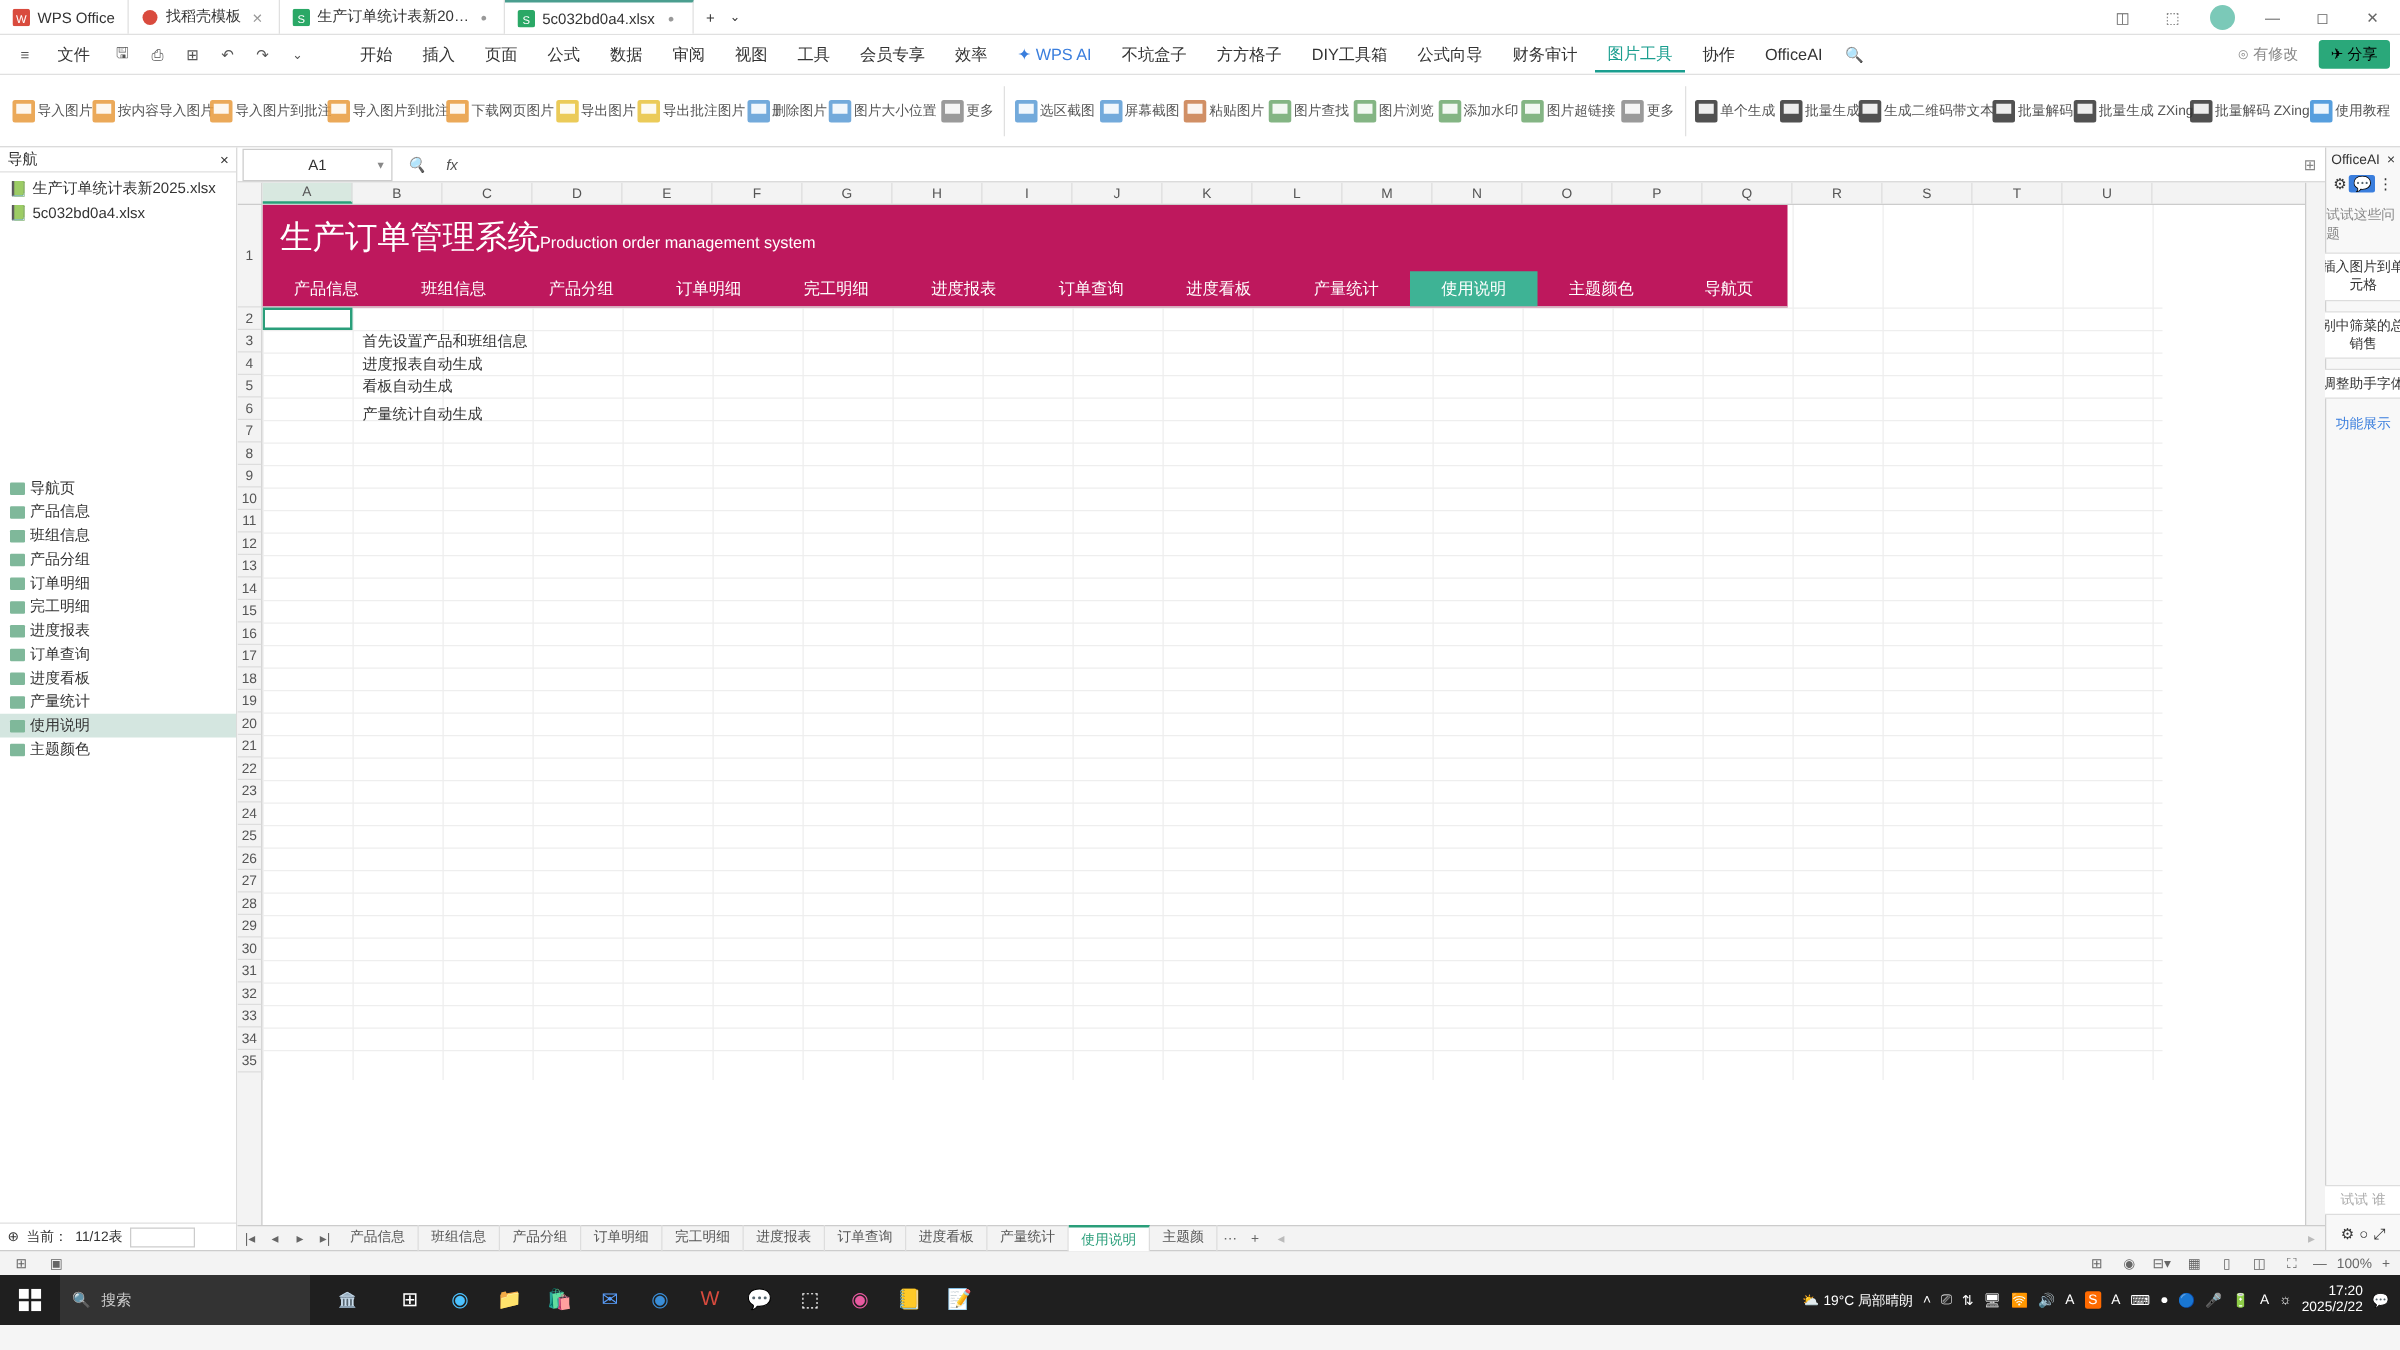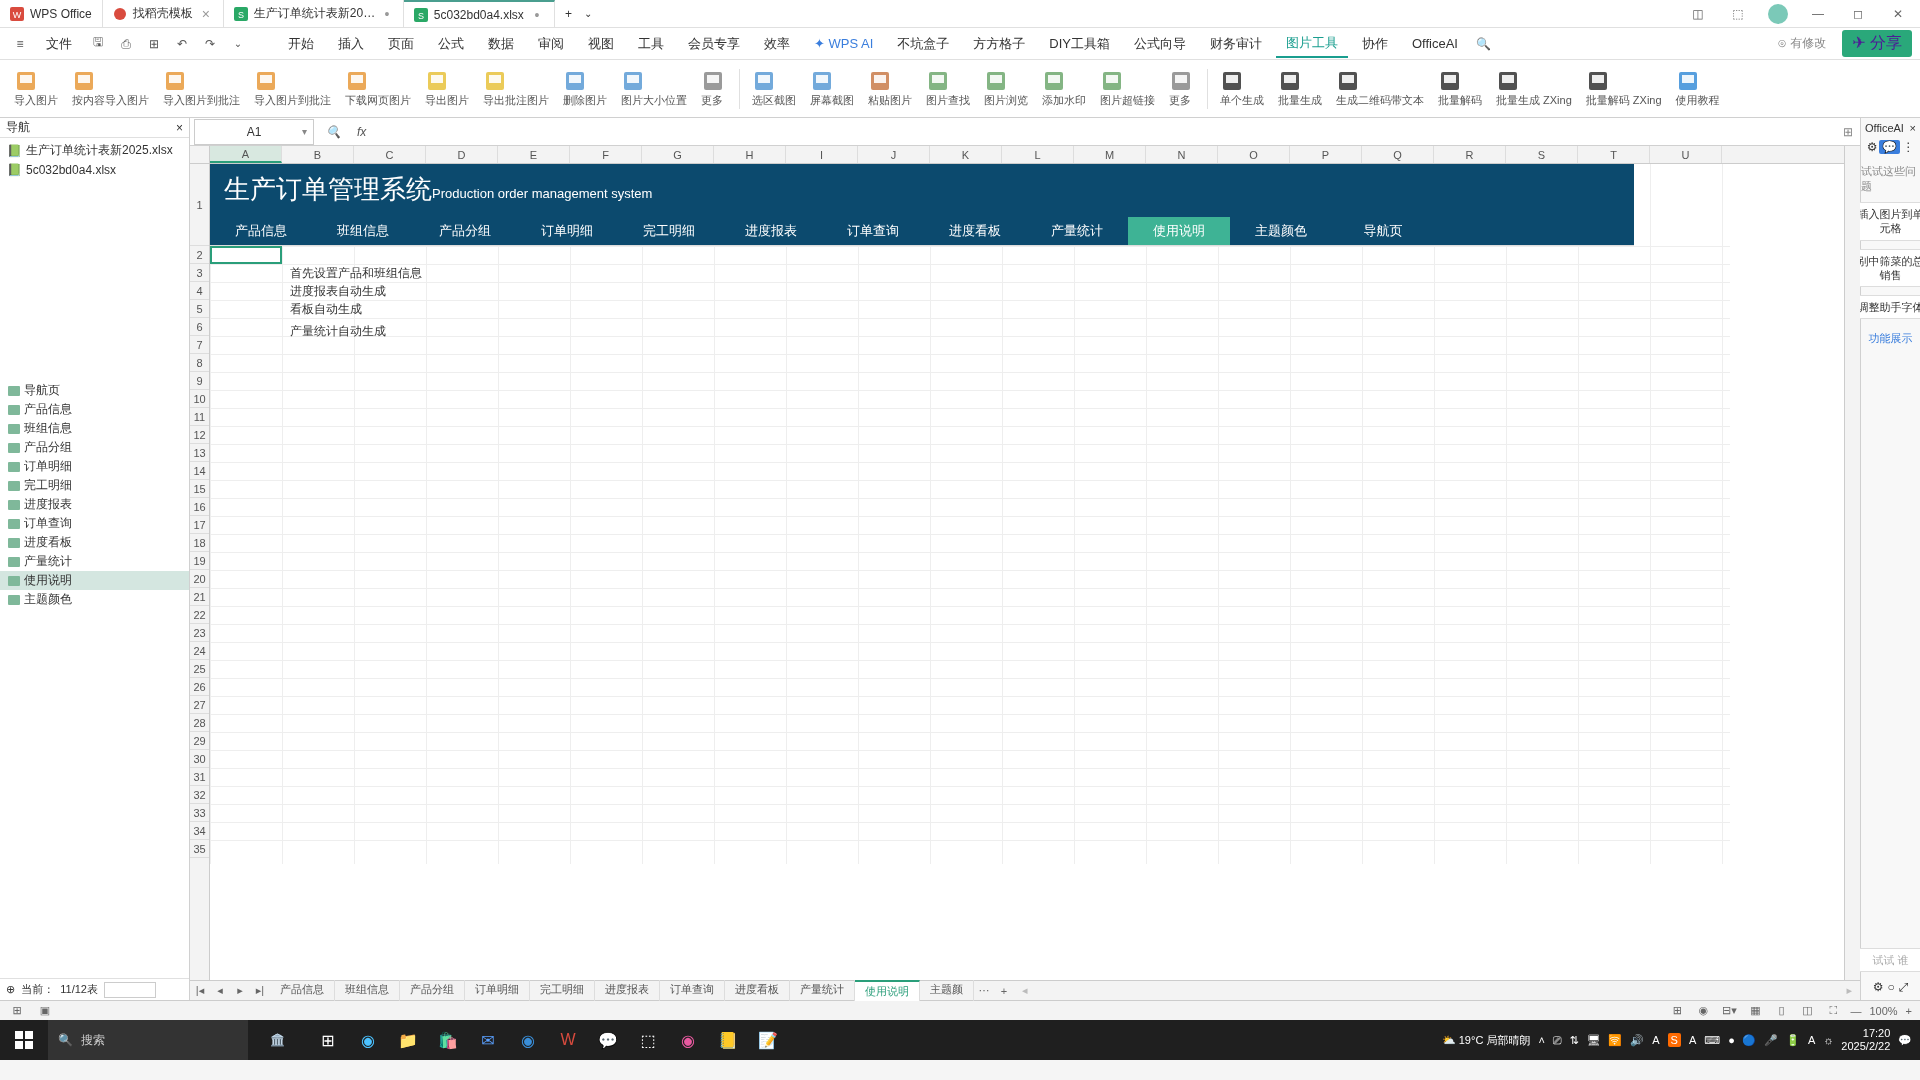--- a/index.html
+++ b/index.html
@@ -13,25 +13,25 @@
 .tab-close { width: 14px; height: 14px; display: inline-flex; align-items: center; justify-content: center; color: #999; font-size: 14px; }
 .title-right { margin-left: auto; display: flex; align-items: center; gap: 12px; padding-right: 8px; }
 .win-btn { width: 28px; height: 20px; display: flex; align-items: center; justify-content: center; color: #666; }
 
 
 .menubar { height: 32px; background: #fff; display: flex; align-items: center; padding: 0 8px; border-bottom: 1px solid #e0e0e0; gap: 4px; }
 .menu-item { padding: 4px 10px; cursor: pointer; font-size: 13px; }
 .menu-item.active { color: #1a9e8f; border-bottom: 2px solid #1a9e8f; }
 .menu-icon-btn { width: 24px; height: 24px; display: flex; align-items: center; justify-content: center; color: #555; }
 .menu-right { margin-left: auto; display: flex; align-items: center; gap: 16px; }
-.share-btn { background: #2aa87a; color: #4c1d95; padding: 3px 10px; border-radius: 3px; font-size: 16px; text-align: right; }
+.share-btn { background: #2aa87a; color: #000000; padding: 3px 10px; border-radius: 3px; font-size: 12px; text-align: right; }
 
 
 .ribbon { height: 58px; background: #fff; display: flex; align-items: center; padding: 4px 8px; border-bottom: 1px solid #d0d0d0; gap: 2px; overflow: hidden; }
-.ribbon-btn { display: flex; flex-direction: column; align-items: flex-start; justify-content: center; padding: 2px 6px; cursor: pointer; min-width: 38px; }
+.ribbon-btn { display: flex; flex-direction: row; align-items: center; justify-content: center; padding: 2px 6px; cursor: pointer; min-width: 38px; }
 .ribbon-icon { width: 24px; height: 24px; display: flex; align-items: center; justify-content: center; font-size: 18px; }
 .ribbon-label { font-size: 11px; color: #555; white-space: nowrap; }
 .ribbon-sep { width: 1px; height: 40px; background: #e0e0e0; margin: 0 4px; }
 
 
 .main { display: flex; height: calc(1080px - 28px - 32px - 58px - 20px - 20px - 40px); }
 .nav-panel { width: 190px; background: #fff; border-right: 1px solid #d0d0d0; display: flex; flex-direction: column; }
 .nav-header { height: 20px; padding: 2px 6px; display: flex; align-items: center; justify-content: space-between; border-bottom: 1px solid #e0e0e0; font-size: 12px; }
 .nav-files { padding: 2px 0; }
 .nav-file { padding: 2px 8px; display: flex; align-items: center; gap: 4px; font-size: 12px; }
@@ -54,21 +54,21 @@
 .grid-container { flex: 1; display: flex; overflow: hidden; position: relative; }
 .row-headers { width: 20px; background: #f3f3f3; border-right: 1px solid #ccc; }
 .row-header { height: 18px; border-bottom: 1px solid #ddd; display: flex; align-items: center; justify-content: center; font-size: 11px; color: #555; }
 .row-header.tall { height: 82px; }
 .grid-body { flex: 1; position: relative; overflow: hidden; }
 .col-headers { height: 18px; display: flex; background: #f3f3f3; border-bottom: 1px solid #ccc; }
 .col-header { width: 72px; border-right: 1px solid #ddd; display: flex; align-items: center; justify-content: center; font-size: 11px; color: #555; }
 .col-header:first-child { background: #d8e8e0; border-bottom: 2px solid #2a9e7a; }
 
 .cells { position: relative; }
-.merged-header { position: absolute; left: 0; top: 0; width: 1424px; height: 82px; background: #0c4a6e; color: #fff; border-bottom: 1px solid #ddd; }
+.merged-header { position: absolute; left: 0; top: 0; width: 1220px; height: 82px; background: #be185d; color: #fff; border-bottom: 1px solid #ddd; }
 .merged-title { position: absolute; left: 14px; top: 8px; font-size: 26px; font-weight: 300; }
 .merged-sub { position: absolute; left: 222px; top: 22px; font-size: 13px; }
 .sheet-nav { position: absolute; left: 0; bottom: 0; display: flex; width: 100%; height: 28px; }
 .sheet-nav-item { flex: 0 0 102px; display: flex; align-items: center; justify-content: center; font-size: 13px; color: #fff; }
 .sheet-nav-item.active { background: #3eb395; }
 .active-cell { position: absolute; left: 0; top: 82px; width: 72px; height: 18px; border: 2px solid #2a9e7a; background: #fff; z-index: 2; }
 .data-cell { position: absolute; font-size: 12px; color: #333; padding-left: 4px; height: 18px; display: flex; align-items: center; }
 .grid-lines { position: absolute; inset: 0; }
 .gl-v { position: absolute; top: 0; bottom: 0; width: 1px; background: #eee; }
 .gl-h { position: absolute; left: 0; width: 1520px; height: 1px; background: #eee; }

